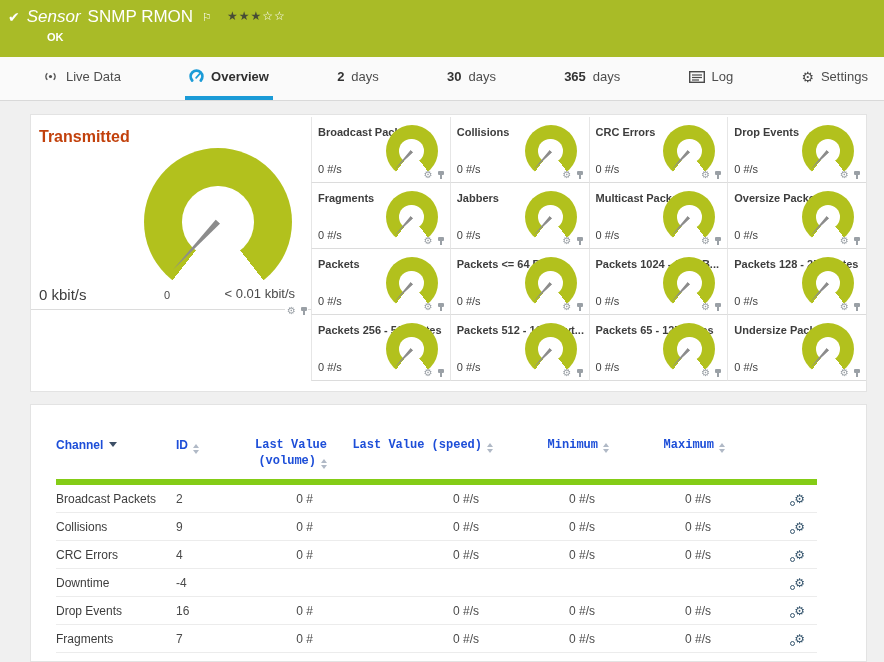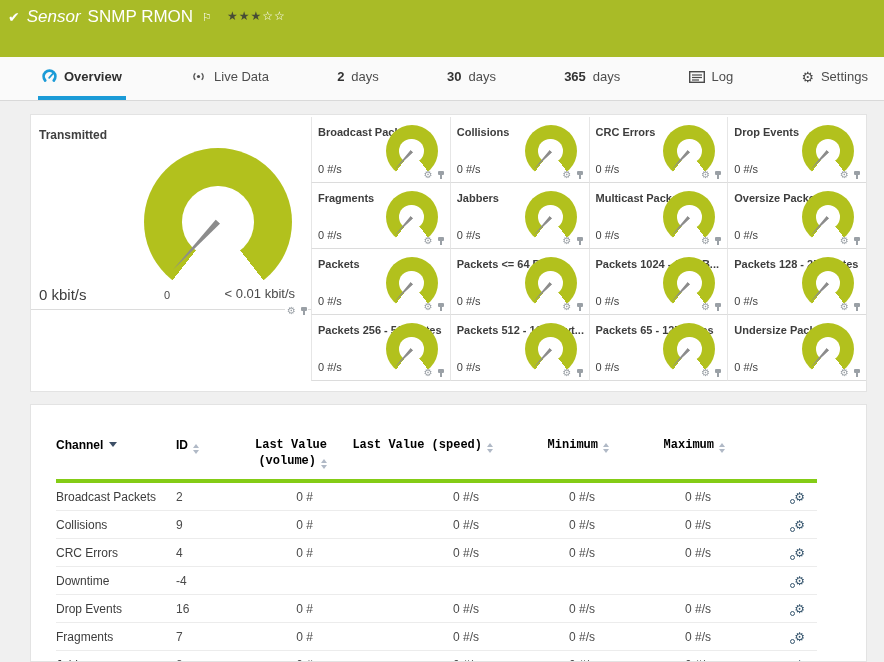--- a/index.html
+++ b/index.html
@@ -26,21 +26,21 @@
   .tab.active{border-bottom-color:#1b9bd7;color:#2f2f2f;font-weight:bold;}
   .tab .num{font-weight:bold;color:#333;}
   .tab svg{display:block;}
   .tab .gear-glyph{font-size:14px;color:#4a4a4a;line-height:1;}
   
   .panel{background:#fff;border:1px solid #e3e3e3;margin-left:30px;margin-right:17px;box-sizing:border-box;}
   .gauges-panel{margin-top:13px;height:278px;display:flex;}
   
   .left-col{width:280px;flex:none;}
   .big-cell{position:relative;height:194px;border-bottom:1px solid #dcdcdc;}
-  .big-title{position:absolute;top:13px;left:8px;font-size:12px;font-weight:bold;color:#404040;}
+  .big-title{position:absolute;top:13px;left:8px;font-size:16px;font-weight:bold;color:#c2410c;}
   .big-value{position:absolute;bottom:6px;left:8px;font-size:15px;font-weight:normal;color:#3d3d3d;}
   .scale-min{position:absolute;bottom:8px;left:133px;font-size:11px;color:#4a4a4a;}
   .scale-max{position:absolute;bottom:8px;right:16px;font-size:13px;color:#4a4a4a;}
   
   .gauge{position:absolute;border-radius:50%;
          background:conic-gradient(from 218deg,#b2c11d 0deg 284deg,rgba(0,0,0,0) 284deg 360deg);}
   .gauge::before{content:'';position:absolute;inset:26%;background:#fff;border-radius:50%;}
   .needle{position:absolute;background:#8c8c8c;transform-origin:0 50%;transform:rotate(133deg);
           clip-path:polygon(0 8%,0 92%,100% 50%);}
   .big-gauge{top:33px;left:113px;width:148px;height:148px;}
@@ -54,22 +54,22 @@
   .mini-gauge .needle{left:26px;top:24px;width:25px;height:4px;}
   .cell-icons{position:absolute;right:5px;bottom:2px;display:flex;gap:4px;align-items:center;}
   .big-cell .cell-icons{right:3px;bottom:-7px;background:#fff;padding-left:2px;}
   .gear-sm{font-size:10px;color:#9aa0a6;line-height:1;}
   .pin-icon{width:8px;height:9px;position:relative;display:inline-block;}
   .pin-icon::before{content:'';position:absolute;left:1px;top:0;width:6px;height:4px;background:#9aa0a6;border-radius:1px;}
   .pin-icon::after{content:'';position:absolute;left:3px;top:4px;width:2px;height:4px;background:#9aa0a6;}
   
   .table-panel{margin-top:12px;height:258px;overflow:hidden;padding:26px 0 0 25px;}
   table{border-collapse:collapse;table-layout:fixed;width:761px;font-size:12px;}
-  th{color:#000000;font-weight:bold;text-align:left;vertical-align:top;padding:6px 0 10px 0;
-     border-bottom:4px solid #84cc16;line-height:16px;}
+  th{color:#1d4ed8;font-weight:bold;text-align:left;vertical-align:top;padding:6px 0 10px 0;
+     border-bottom:6px solid #84cc16;line-height:16px;}
   th.num{text-align:right;font-family:Liberation Mono, monospace;}
   td{height:27px;padding:0;color:#4a4a4a;border-bottom:1px solid #ececec;}
   td.num{text-align:right;padding-right:14px;}
   td.ch{color:#3d3d3d;}
   td.gear-td{text-align:right;padding-right:12px;}
   .sort{display:inline-flex;flex-direction:column;gap:2px;margin-left:5px;vertical-align:1px;}
   .sort i{width:0;height:0;border-left:3.5px solid transparent;border-right:3.5px solid transparent;display:block;}
   .sort .up{border-bottom:4px solid #b0b9c6;}
   .sort .down{border-top:4px solid #b0b9c6;}
   .sort-active{display:inline-block;margin-left:6px;width:0;height:0;vertical-align:2px;
@@ -82,37 +82,38 @@
 <body>
 
 <header class="topbar">
   <div class="title-line">
     <span class="check">✔</span>
     <span class="sensor-type">Sensor</span>
     <span>SNMP RMON</span>
     <span class="flag">⚐</span>
     <span class="stars"><span class="filled">★★★</span><span class="empty">☆☆</span></span>
   </div>
+  <div class="ok-line">OK</div>
 </header>
 
 <nav class="tabs">
+  <div class="tab">
+    <svg width="17" height="13" viewBox="0 0 18 14">
+        <circle cx="9" cy="7" r="1.7" fill="#4d4d4d"></circle>
+        <path d="M5.6 3.5 a4.6 4.6 0 0 0 0 7" fill="none" stroke="#4d4d4d" stroke-width="1.4"></path>
+        <path d="M12.4 3.5 a4.6 4.6 0 0 1 0 7" fill="none" stroke="#4d4d4d" stroke-width="1.4"></path>
+      </svg>
+    <span>Live Data</span>
+  </div>
   <div class="tab active">
     <svg width="15" height="15" viewBox="0 0 16 16">
         <path d="M3.4 12.2 A6.2 6.2 0 1 1 12.6 12.2" fill="none" stroke="#1b9bd7" stroke-width="3" stroke-linecap="round"></path>
         <line x1="7.6" y1="9.4" x2="11.4" y2="5.2" stroke="#1b9bd7" stroke-width="1.8" stroke-linecap="round"></line>
       </svg>
     <span>Overview</span>
-  </div>
-  <div class="tab">
-    <svg width="17" height="13" viewBox="0 0 18 14">
-        <circle cx="9" cy="7" r="1.7" fill="#4d4d4d"></circle>
-        <path d="M5.6 3.5 a4.6 4.6 0 0 0 0 7" fill="none" stroke="#4d4d4d" stroke-width="1.4"></path>
-        <path d="M12.4 3.5 a4.6 4.6 0 0 1 0 7" fill="none" stroke="#4d4d4d" stroke-width="1.4"></path>
-      </svg>
-    <span>Live Data</span>
   </div>
   <div class="tab">
     <span class="num">2</span>
     <span>days</span>
   </div>
   <div class="tab">
     <span class="num">30</span>
     <span>days</span>
   </div>
   <div class="tab">

